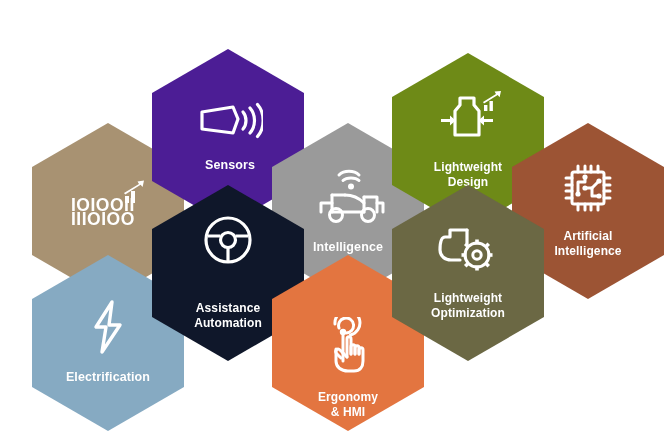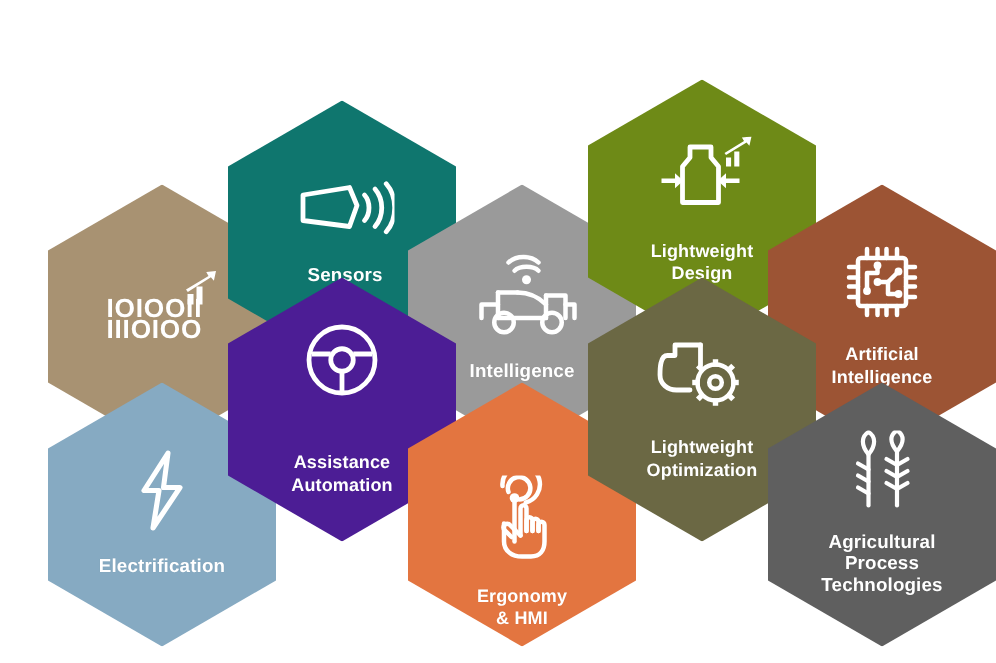--- a/index.html
+++ b/index.html
@@ -65,21 +65,21 @@
           <rect x="56" y="16" width="4" height="7"></rect>
           <rect x="62" y="11" width="4" height="12"></rect>
           <path d="M55 13 L70 4 L68.5 1.4 L75 0.6 L73.6 7.1 L71.6 4.8 L56.2 14.6 Z"></path>
         </g>
         <text x="2" y="31" font-family="'Liberation Sans', sans-serif" font-size="17.5" font-weight="bold" fill="#ffffff" letter-spacing="0.5">IOIOOII</text>
         <text x="2" y="45" font-family="'Liberation Sans', sans-serif" font-size="17.5" font-weight="bold" fill="#ffffff" letter-spacing="0.5">IIIOIOO</text>
       </svg>
     </span>
   </div>
 
-  <div class="hex" style="left:152px; top:67px; background:#0f766e;padding-left:12px;">
+  <div class="hex" style="left:152px; top:49px; background:#4c1d95;padding-left:12px;">
     <span class="ico">
       <svg width="66" height="44" viewBox="0 0 66 44" aria-hidden="true">
         <g fill="none" stroke="#ffffff" stroke-width="3.2" stroke-linejoin="round" stroke-linecap="round">
           <path d="M5 13 L36 8 L41 20 L36 34 L5 30 Z"></path>
           <path d="M46 13 C50 17.5 50 25.5 46 30"></path>
           <path d="M53 9 C59 16 59 27 53 34"></path>
           <path d="M60.5 5.5 C68 14 68 29 60.5 37.5"></path>
         </g>
       </svg>
     </span>
@@ -160,21 +160,21 @@
           <circle cx="23" cy="26" r="2.6"></circle>
           <circle cx="37" cy="19" r="2.6"></circle>
           <circle cx="37" cy="34" r="2.6"></circle>
         </g>
       </svg>
     </span>
     <span class="lbl">Artificial
 Intelligence</span>
   </div>
 
-  <div class="hex two-line" style="left:152px; top:185px; background:#4c1d95;gap:20px;">
+  <div class="hex two-line" style="left:152px; top:185px; background:#0f172a;gap:20px;">
     <span class="ico">
       <svg width="52" height="52" viewBox="0 0 52 52" aria-hidden="true">
         <g fill="none" stroke="#ffffff" stroke-width="3.2">
           <circle cx="26" cy="26" r="22"></circle>
           <circle cx="26" cy="26" r="7.5"></circle>
           <path d="M6 22 L18.5 22"></path>
           <path d="M33.5 22 L46 22"></path>
           <path d="M26 33.5 L26 48"></path>
         </g>
       </svg>
@@ -224,33 +224,14 @@
           <rect x="48.2" y="38" width="3.6" height="5" transform="rotate(-45 50 40.5)"></rect>
           <rect x="48.2" y="19" width="3.6" height="5" transform="rotate(45 50 21.5)"></rect>
           <rect x="28.2" y="38" width="3.6" height="5" transform="rotate(45 30 40.5)"></rect>
         </g>
       </svg>
     </span>
     <span class="lbl">Lightweight
 Optimization</span>
   </div>
 
-  <div class="hex three-line" style="left:512px; top:255px; background:#5F5F5F;">
-    <span class="ico">
-      <svg width="48" height="52" viewBox="0 0 48 52" aria-hidden="true">
-        <g fill="none" stroke="#ffffff" stroke-width="2.8" stroke-linejoin="round" stroke-linecap="round">
-          <path d="M15 50 L15 16"></path>
-          <path d="M15 16 C10 10 10 4 15 1 C20 4 20 10 15 16 Z"></path>
-          <path d="M8 22 L15 26 M8 30 L15 34 M8 38 L15 42"></path>
-          <path d="M34 50 L34 14"></path>
-          <path d="M34 14 C29 8 29 3 34 0 C39 3 39 8 34 14 Z"></path>
-          <path d="M27 19 L34 23 M41 19 L34 23"></path>
-          <path d="M27 27 L34 31 M41 27 L34 31"></path>
-          <path d="M27 35 L34 39 M41 35 L34 39"></path>
-        </g>
-      </svg>
-    </span>
-    <span class="lbl">Agricultural
-Process
-Technologies</span>
-  </div>
 
 </div>
 
 </body></html>

